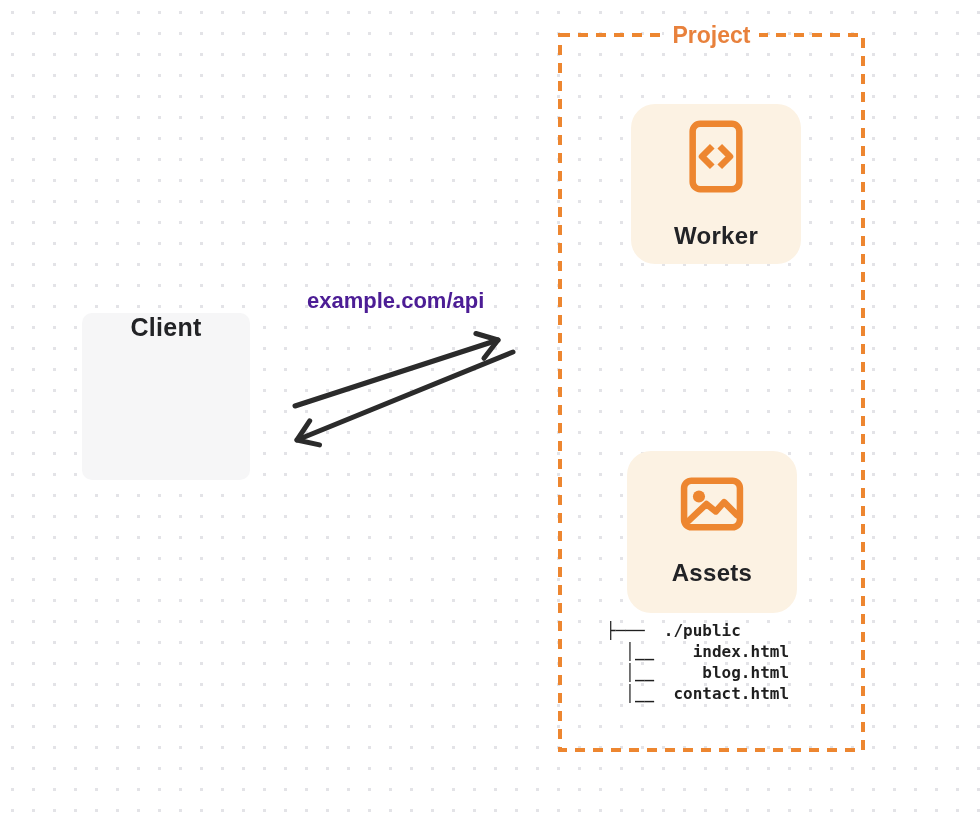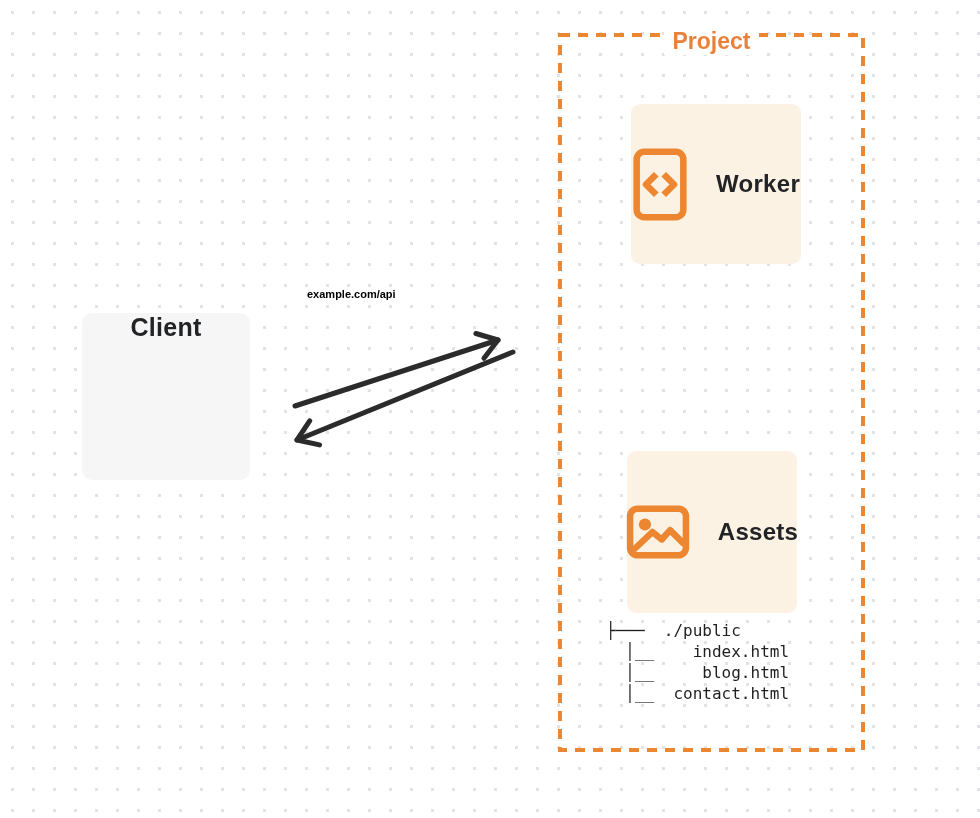--- a/index.html
+++ b/index.html
@@ -27,58 +27,57 @@
     background: #f6f6f7;
     border-radius: 10px;
     display: flex; align-items: flex-start; justify-content: center;
   }
   .client-box .label {
     font-size: 25px; font-weight: 700; color: #222326; letter-spacing: 0.3px;
   }
 
   .request-label {
     left: 307px; top: 288px;
-    font-size: 11px; font-weight: 700; color: #000000;
+    font-size: 22px; font-weight: 700; color: #4c1d95;
   }
 
   .project-title {
     left: 560px; top: 21px; width: 303px;
     display: flex; justify-content: center;
   }
   .project-title span {
     background: #ffffff;
     padding: 0 9px;
     font-size: 23px; font-weight: 700;
     color: #e8813c;
     line-height: 28px;
-    margin-top: 6px;
   }
 
   .card {
     width: 170px; height: 160px;
     background: #fcf2e3;
-    border-radius: 9px;
-    display: flex; flex-direction: row;
+    border-radius: 24px;
+    display: flex; flex-direction: column;
     align-items: center; justify-content: center;
     gap: 28px;
   }
   .card.worker { left: 631px; top: 104px; }
   .card.assets { left: 627px; top: 451px; height: 162px; text-align: center; }
   .card .card-label {
     font-size: 24px; font-weight: 700; color: #222326; letter-spacing: 0.3px;
   }
   .card .icon-slot { display: flex; align-items: center; justify-content: center; }
 
   .file-tree {
     left: 606px; top: 620px;
     margin: 0;
     font-family: "DejaVu Sans Mono", monospace;
     font-size: 16px;
     line-height: 21px;
-    font-weight: 400;
+    font-weight: 700;
     color: #1f1f1f;
     white-space: pre;
   }
 </style>
 </head>
 <body>
 
 <svg class="overlay" viewBox="0 0 980 818">
   <defs>
     <marker id="ah" markerUnits="userSpaceOnUse" markerWidth="36" markerHeight="36" refX="24" refY="17" orient="auto">

